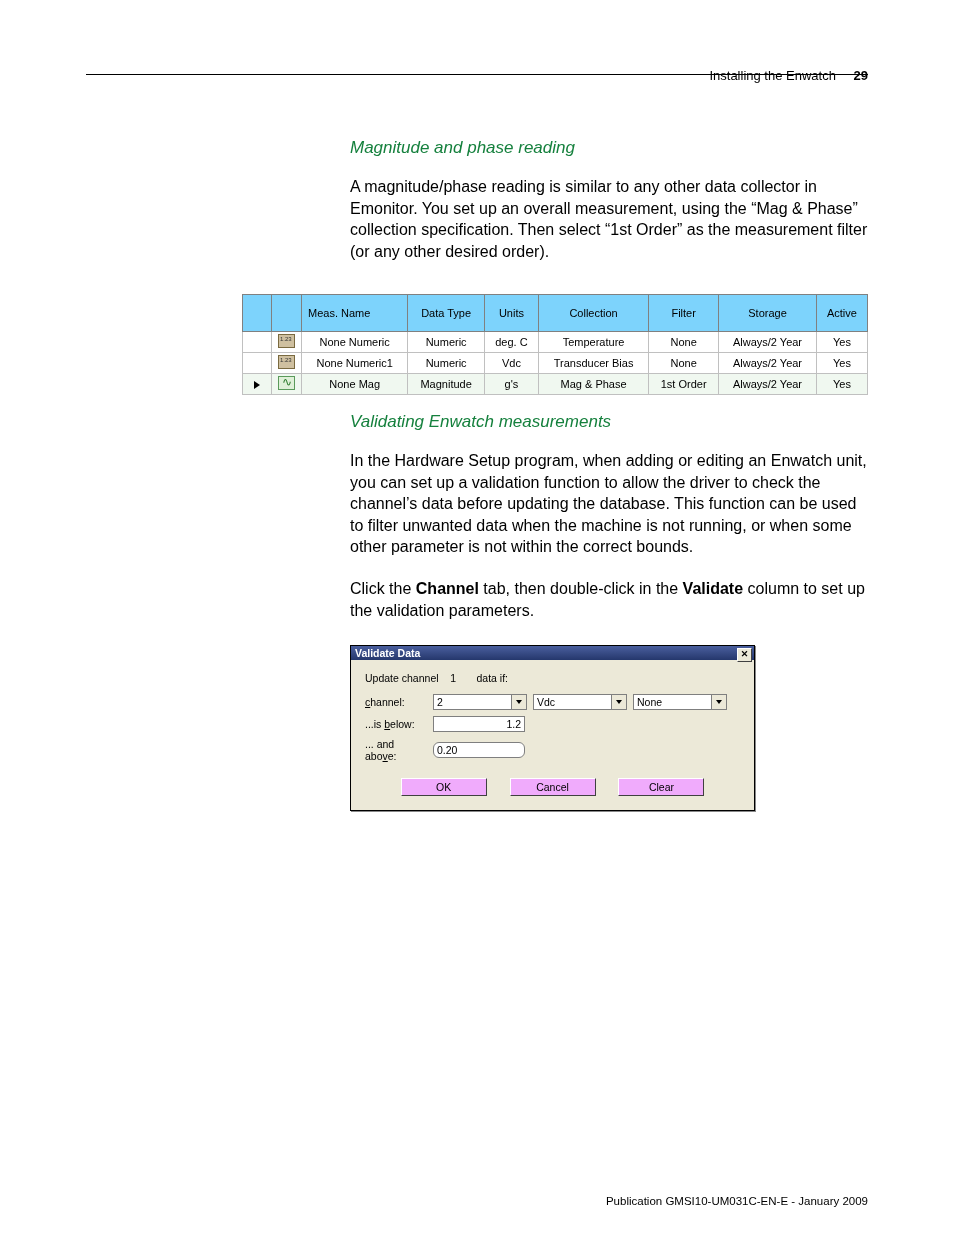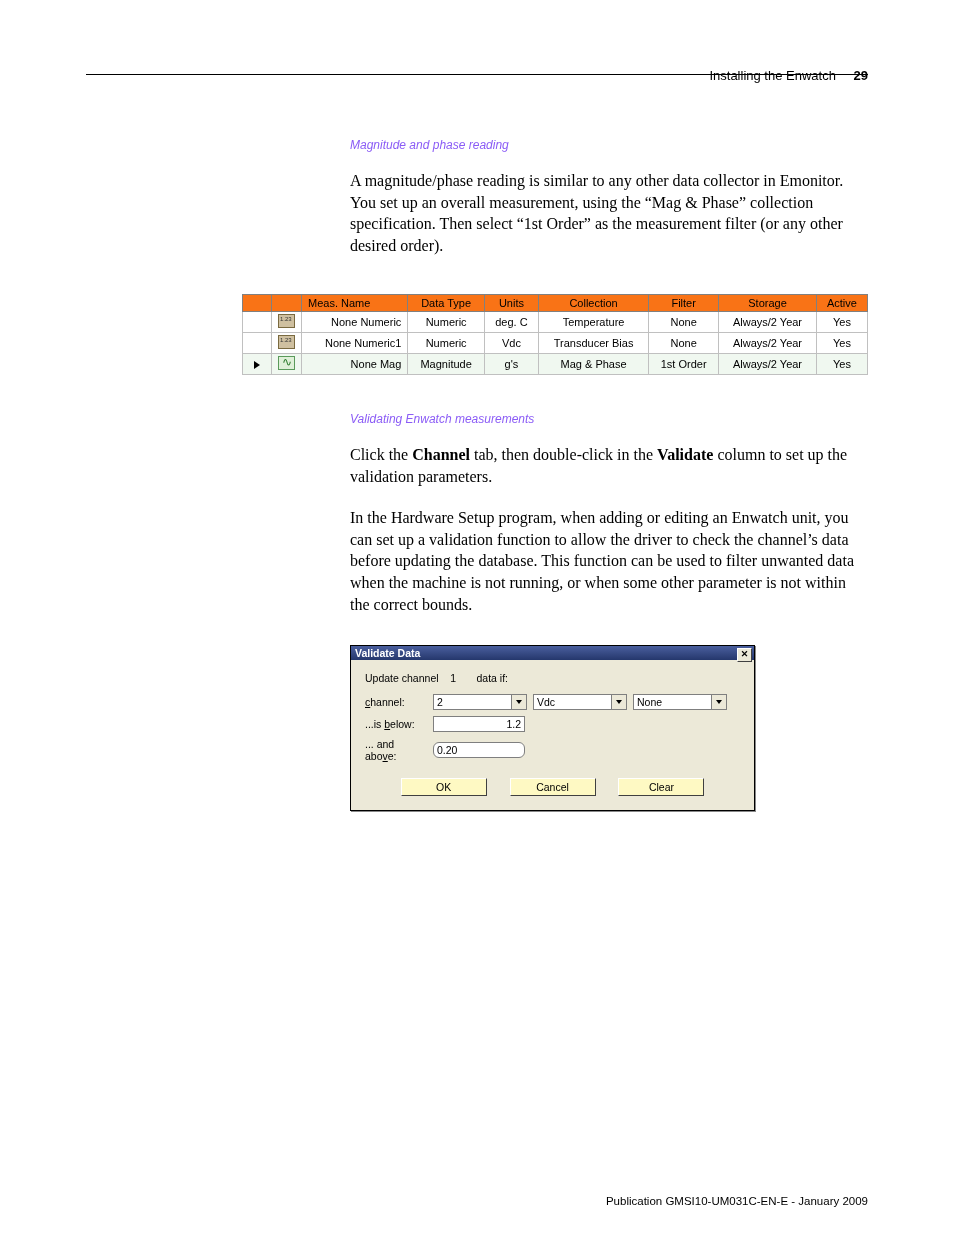--- a/index.html
+++ b/index.html
@@ -1,28 +1,28 @@
 <!DOCTYPE html>
 <html><head>
 <meta charset="utf-8">
 <style>
   html,body{margin:0;padding:0;background:#fff;font-family:"Times New Roman",Times,serif;color:#000}
   .page{width:954px;height:1235px;position:relative;margin:0 auto;box-sizing:border-box}
   .header-area{position:absolute;top:68px;left:86px;right:86px;border-bottom:1px solid #000;padding-bottom:6px}
   .header-line{position:absolute;right:0;top:0;font-size:13px;font-family:Arial,Helvetica,sans-serif}
   .header-line .pg{font-weight:700;margin-left:14px}
   .content{position:absolute;top:138px;left:350px;right:86px}
-  h2.section{font-family:Arial,Helvetica,sans-serif;font-weight:400;font-style:italic;font-size:12px;margin:0 0 18px 0;color:#8b5cf6}
-  p.body{font-size:16px;line-height:1.35;margin:0 0 20px 0;font-family:Liberation Serif, serif}
+  h2.section{font-family:Arial,Helvetica,sans-serif;font-weight:400;font-style:italic;font-size:17px;margin:0 0 18px 0;color:#15803d}
+  p.body{font-size:16px;line-height:1.35;margin:0 0 20px 0;font-family:Liberation Sans, sans-serif}
   p.body b{font-weight:700}
   .meas-table{position:absolute;top:294px;left:242px;right:86px;font-family:Tahoma,Arial,sans-serif;font-size:11px}
   table.grid{border-collapse:collapse;width:100%;background:#fff}
-  table.grid th{background:#f97316;border:1px solid #808080;padding:2px 6px;font-weight:400;text-align:center;font-size:11px}
+  table.grid th{background:#7dd3fc;border:1px solid #808080;padding:12px 6px;font-weight:400;text-align:center;font-size:11px}
   table.grid td{border:1px solid #c0c0c0;padding:2px 6px;text-align:center;font-size:11px;white-space:nowrap}
-  table.grid td.left{text-align:right}
+  table.grid td.left{text-align:center}
   .ico-cell{width:16px;padding:0 2px}
   .ico-num{display:inline-block;width:15px;height:12px;background:#cfc0a0;border:1px solid #7a6a40;position:relative}
   .ico-num::after{content:"1.23";position:absolute;font-size:6px;top:1px;left:1px;color:#333}
   .ico-wave{display:inline-block;width:15px;height:12px;background:#dff0d8;border:1px solid #5a9a5a;position:relative}
   .ico-wave::after{content:"∿";position:absolute;top:-2px;left:3px;color:#2a7a2a;font-size:12px}
   .row-sel{background:#f0f8f0}
   .tri{display:inline-block;width:0;height:0;border-top:4px solid transparent;border-bottom:4px solid transparent;border-left:6px solid #000;vertical-align:middle}
   .content2{position:absolute;top:412px;left:350px;right:86px}
   .dialog{position:absolute;top:645px;left:350px;width:403px;font-family:Tahoma,Arial,sans-serif;font-size:10.5px;background:#ece9d8;border:1px solid #000;box-shadow:1px 1px 0 #888}
   .dialog .titlebar{background:linear-gradient(#4a5f9e,#25376c);color:#fff;font-weight:700;padding:1px 4px;font-size:10.5px;position:relative}
@@ -31,21 +31,21 @@
   .dlg-row{display:flex;align-items:center;margin-bottom:6px}
   .dlg-lbl{width:62px;text-align:left;padding-right:6px;font-size:10.5px}
   .dlg-lbl u{text-decoration:underline}
   .dlg-input{background:#fff;border:1px solid #7f7f7f;height:16px;font-size:10.5px;padding:0 3px;box-sizing:border-box}
   .dlg-combo{position:relative;display:inline-flex;align-items:stretch}
   .dlg-combo .dlg-input{width:78px;border-right:0}
   .dlg-combo .drop{width:14px;background:#ece9d8;border:1px solid #7f7f7f;display:flex;align-items:center;justify-content:center}
   .dlg-combo .drop::after{content:"";border-left:3px solid transparent;border-right:3px solid transparent;border-top:4px solid #000}
   .dlg-combo.wide .dlg-input{width:78px}
   .dlg-buttons{text-align:center;margin-top:16px}
-  .dlg-btn{display:inline-block;min-width:62px;padding:2px 11px;background:#fef9c3;border:1px solid #404040;border-top-color:#fff;border-left-color:#fff;margin:0 10px;font-size:10.5px;text-align:center}
+  .dlg-btn{display:inline-block;min-width:62px;padding:2px 11px;background:#f0abfc;border:1px solid #404040;border-top-color:#fff;border-left-color:#fff;margin:0 10px;font-size:10.5px;text-align:center}
   .footer{position:absolute;bottom:28px;right:86px;font-size:11.5px;font-family:Arial,Helvetica,sans-serif;color:#000}
 </style>
 </head>
 <body>
 <div class="page">
 
   <div class="header-area">
     <div class="header-line">
       <span>Installing the Enwatch</span>
       <span class="pg">29</span>
@@ -105,24 +105,24 @@
           <td>1st Order</td>
           <td>Always/2 Year</td>
           <td>Yes</td>
         </tr>
       </tbody>
     </table>
   </div>
 
   <div class="content2">
     <h2 class="section">Validating Enwatch measurements</h2>
+    <p class="body">In the Hardware Setup program, when adding or editing an Enwatch unit, you can set up a validation function to allow the driver to check the channel’s data before updating the database. This function can be used to filter unwanted data when the machine is not running, or when some other parameter is not within the correct bounds.</p>
     <p class="body">
       <span>Click the </span><b>Channel</b><span> tab, then double-click in the </span><b>Validate</b><span> column to set up the validation parameters.</span>
     </p>
-    <p class="body">In the Hardware Setup program, when adding or editing an Enwatch unit, you can set up a validation function to allow the driver to check the channel’s data before updating the database. This function can be used to filter unwanted data when the machine is not running, or when some other parameter is not within the correct bounds.</p>
   </div>
 
   <div class="dialog">
     <div class="titlebar">
       <span>Validate Data</span>
       <span class="xbtn">✕</span>
     </div>
     <div class="body">
       <div style="margin-bottom:10px;white-space:pre">Update channel    1       data if:</div>
 

